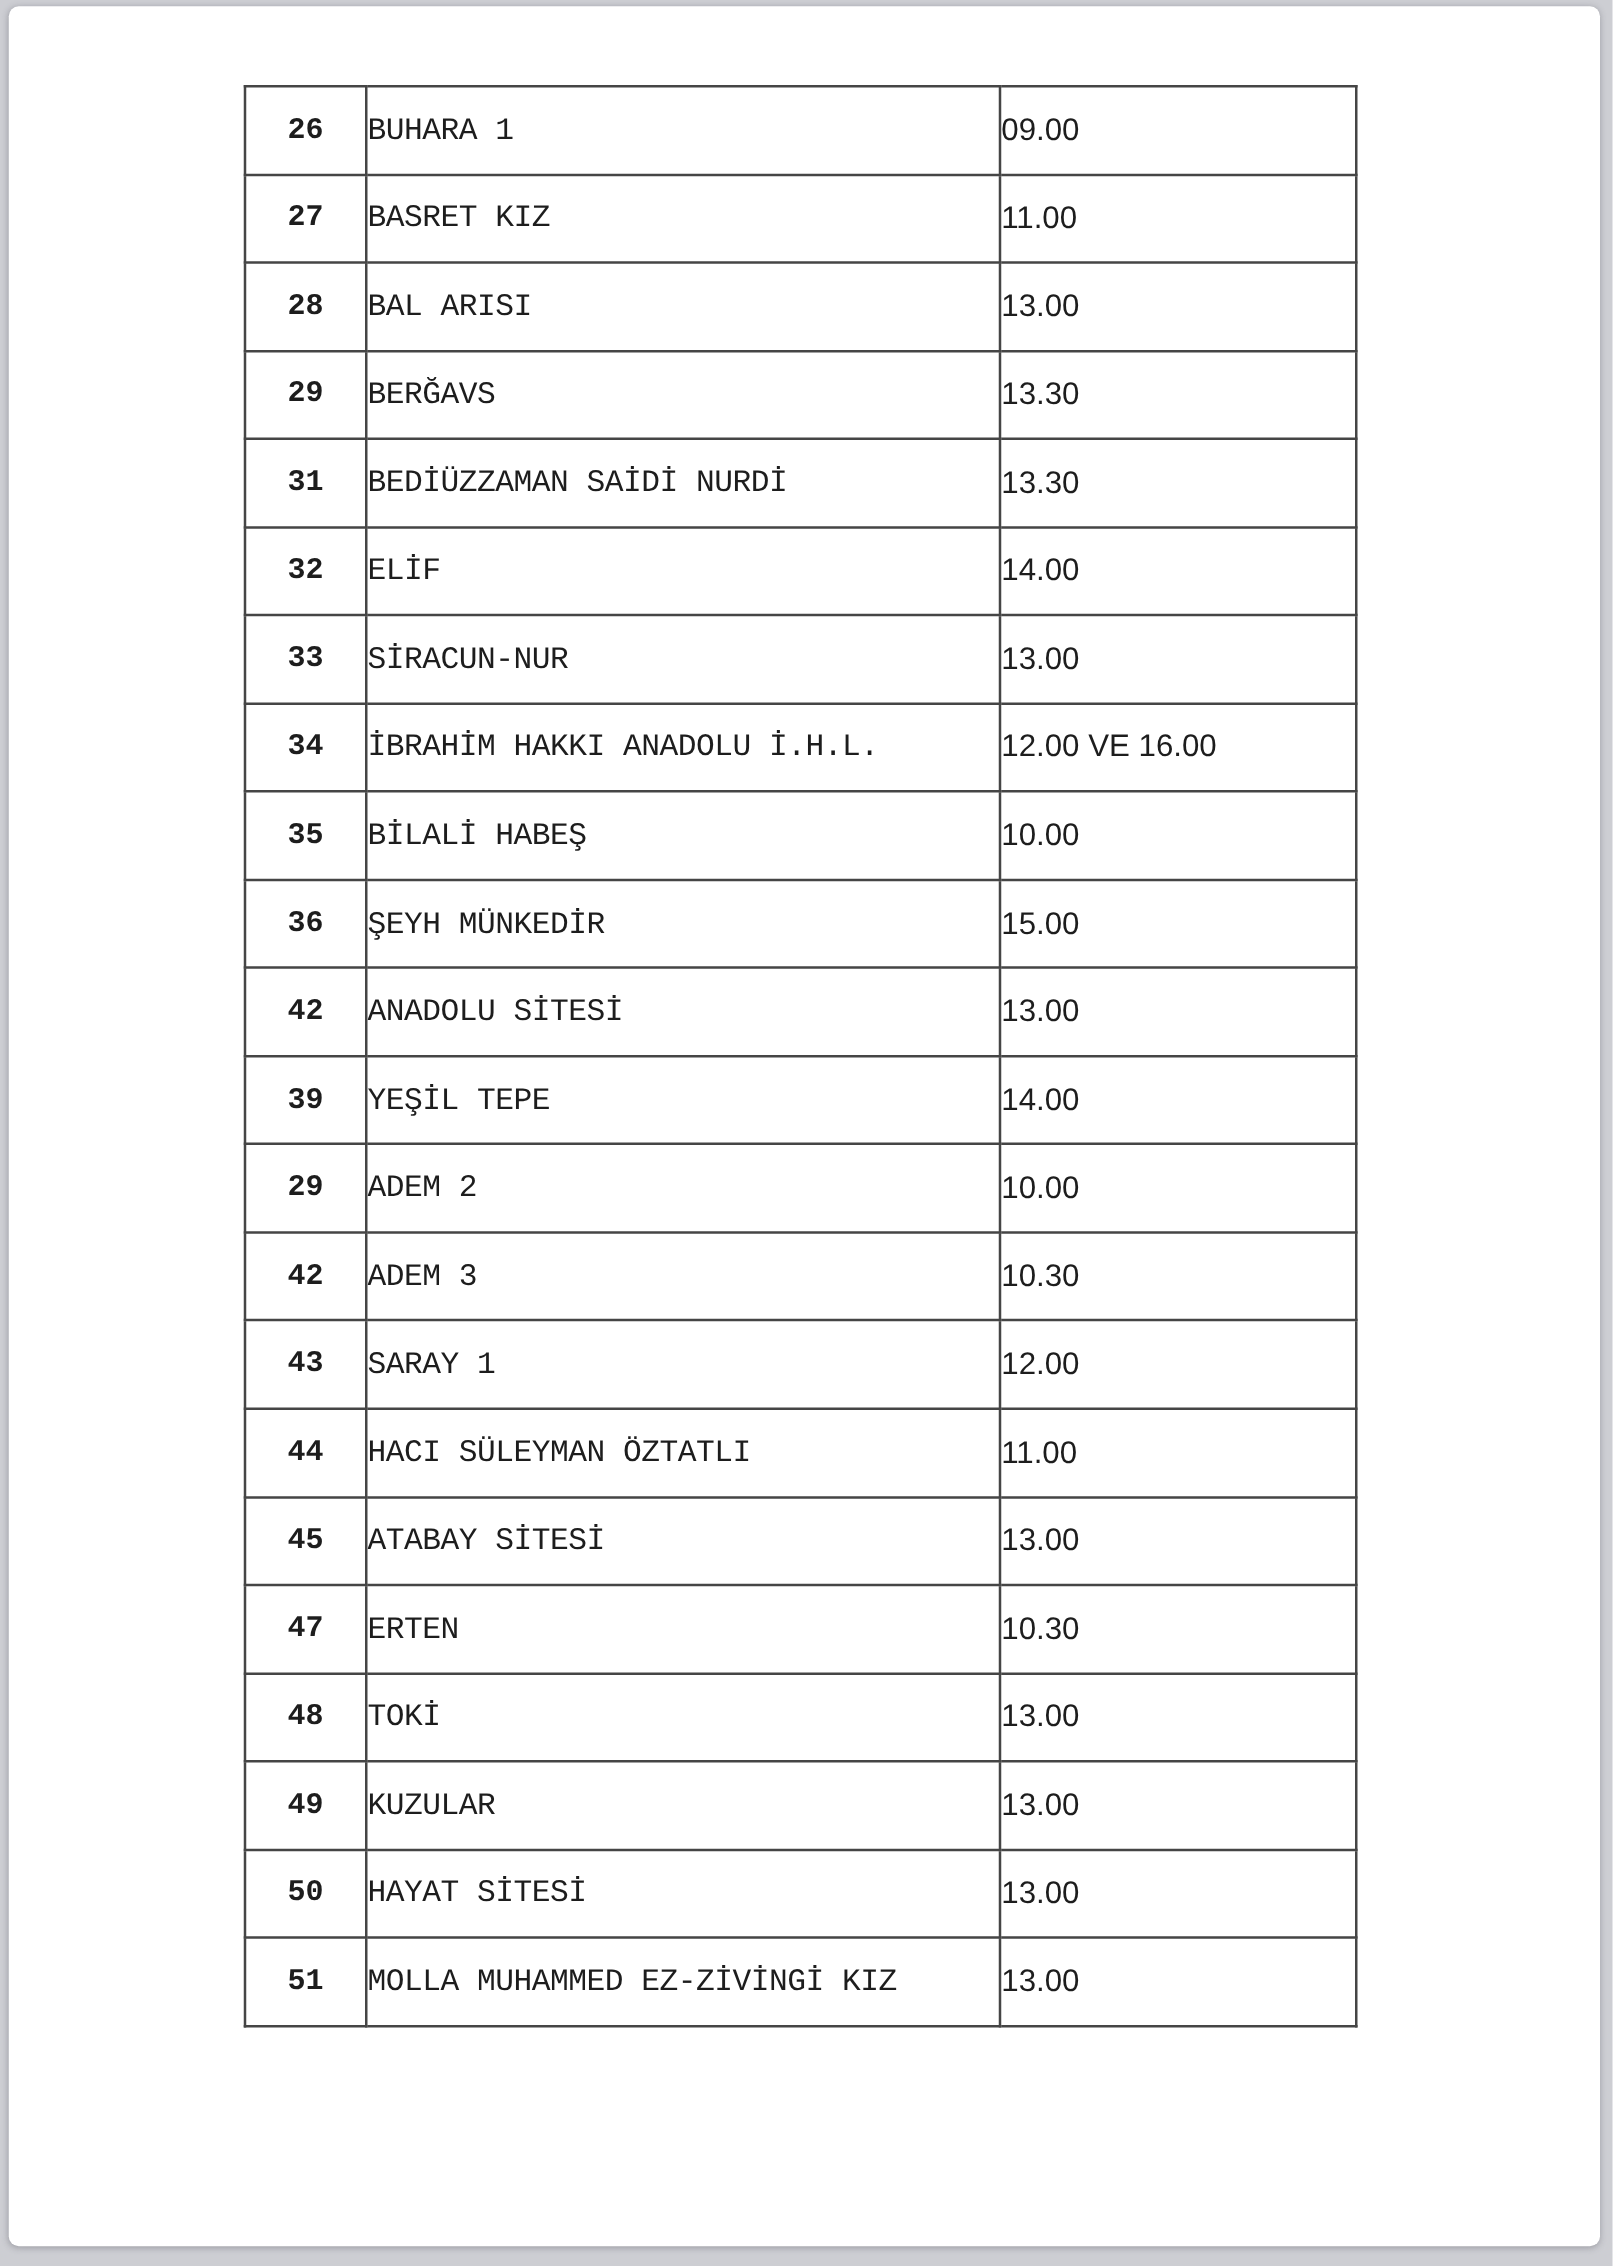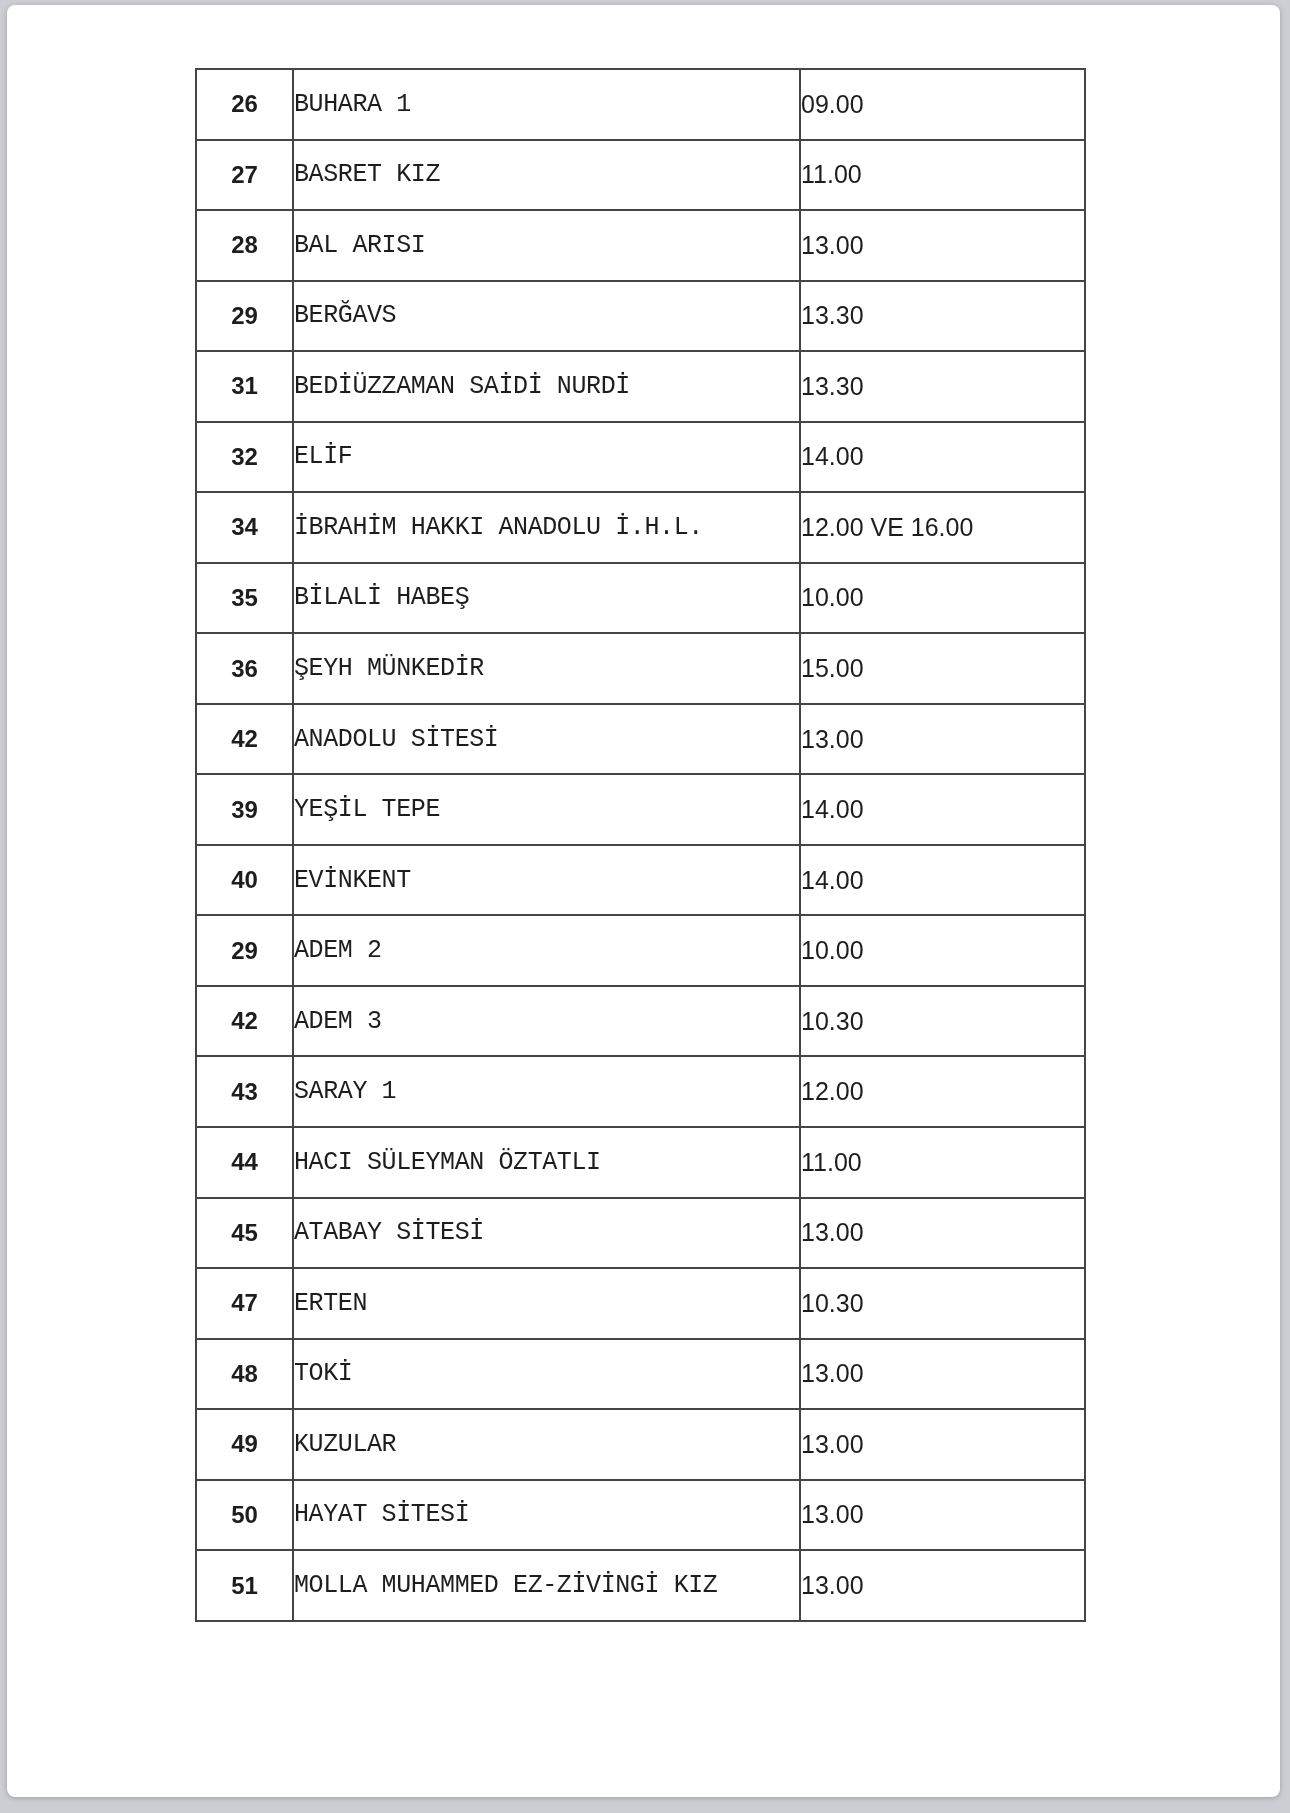--- a/index.html
+++ b/index.html
@@ -36,21 +36,21 @@
     border: 2px solid #454545;
     padding: 0;
     vertical-align: middle;
     color: #1d1d1d;
     overflow: hidden;
     white-space: nowrap;
   }
   td.no {
     width: 95px;
     text-align: center;
-    font-family: Liberation Sans, sans-serif;
+    font-family: Liberation Mono, monospace;
     font-weight: bold;
     font-size: 24px;
   }
   td.name {
     width: 505px;
     text-align: left;
     padding-left: 3px;
     font-family: Liberation Mono, monospace;
     font-size: 25px;
     letter-spacing: -0.4px;
@@ -92,20 +92,25 @@
           <td class="no">31</td>
           <td class="name">BEDİÜZZAMAN SAİDİ NURDİ</td>
           <td class="time">13.30</td>
         </tr>
         <tr>
           <td class="no">32</td>
           <td class="name">ELİF</td>
           <td class="time">14.00</td>
         </tr>
         <tr>
+          <td class="no">33</td>
+          <td class="name">SİRACUN-NUR</td>
+          <td class="time">13.00</td>
+        </tr>
+        <tr>
           <td class="no">34</td>
           <td class="name">İBRAHİM HAKKI ANADOLU İ.H.L.</td>
           <td class="time">12.00 VE 16.00</td>
         </tr>
         <tr>
           <td class="no">35</td>
           <td class="name">BİLALİ HABEŞ</td>
           <td class="time">10.00</td>
         </tr>
         <tr>
@@ -114,25 +119,20 @@
           <td class="time">15.00</td>
         </tr>
         <tr>
           <td class="no">42</td>
           <td class="name">ANADOLU SİTESİ</td>
           <td class="time">13.00</td>
         </tr>
         <tr>
           <td class="no">39</td>
           <td class="name">YEŞİL TEPE</td>
-          <td class="time">14.00</td>
-        </tr>
-        <tr>
-          <td class="no">40</td>
-          <td class="name">EVİNKENT</td>
           <td class="time">14.00</td>
         </tr>
         <tr>
           <td class="no">29</td>
           <td class="name">ADEM 2</td>
           <td class="time">10.00</td>
         </tr>
         <tr>
           <td class="no">42</td>
           <td class="name">ADEM 3</td>

